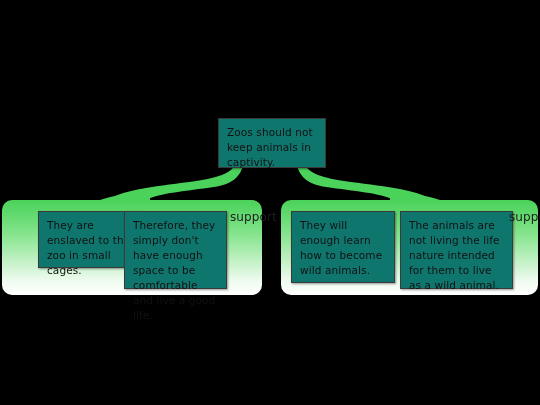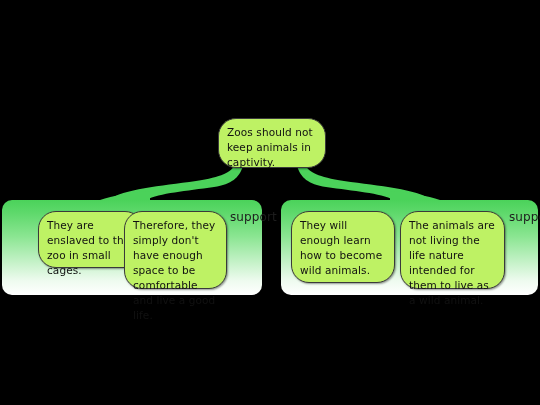--- a/index.html
+++ b/index.html
@@ -14,23 +14,23 @@
     position:absolute;left:0;top:0;width:540px;height:405px;
   }
   
   #connectors{
     position:absolute;left:0;top:0;width:540px;height:405px;
     pointer-events:none;
   }
   
   .node-box{
     position:absolute;
-    background:#bef264;
+    background:#0f766e;
     border:1px solid #3a3a3a;
-    border-radius:18px;
+    border-radius:0;
     box-sizing:border-box;
     color:#111111;
     font-size:10.5px;
     line-height:15px;
     padding:6px 8px 5px 8px;
     letter-spacing:0.1px;
   }
   #root-node{
     left:218px;top:118px;width:108px;height:50px;
     z-index:5;
@@ -58,21 +58,21 @@
   #label-left{ left:230px; }
   #label-right{ left:509px; }
   
   .premise{
     z-index:4;
     box-shadow:1px 1px 2px rgba(0,0,0,0.40);
   }
   #premise-1{ left:14px;  top:211px; width:105px; height:57px;margin-left:24px; }
   #premise-2{ left:124px; top:211px; width:103px; height:78px; }
   #premise-3{ left:291px; top:211px; width:104px; height:72px; }
-  #premise-4{ left:400px; top:211px; width:105px; height:78px; }
+  #premise-4{ left:400px; top:211px; width:113px; height:78px; }
 </style>
 </head>
 <body>
 
 <div id="canvas">
 
   <svg id="connectors" viewBox="0 0 540 405">
 
     <path fill="#4bd25a" d="M 243 166
              C 239 178, 232 184, 214 187

